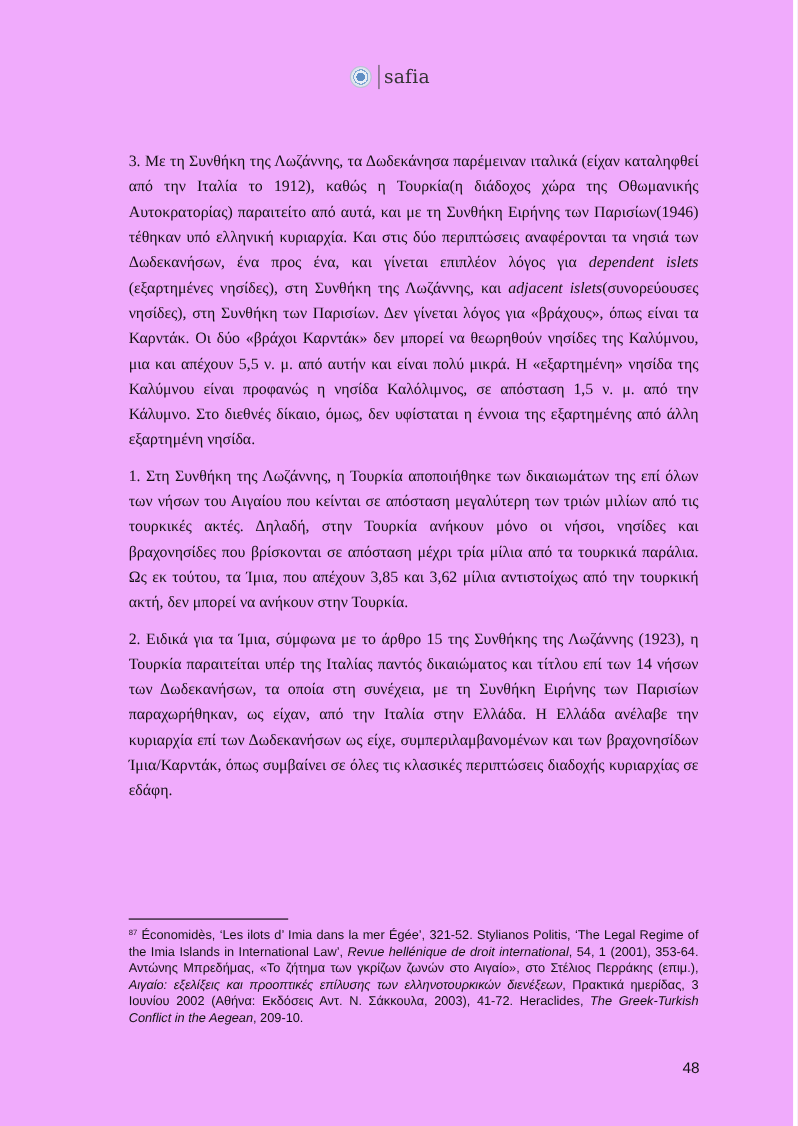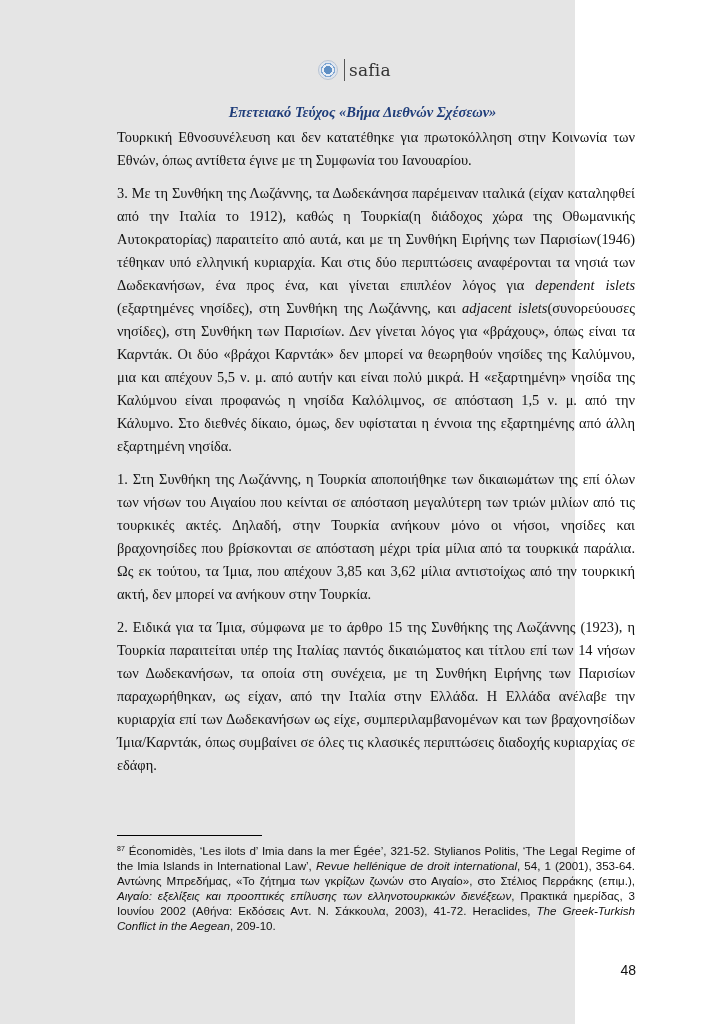--- a/index.html
+++ b/index.html
@@ -1,17 +1,17 @@
 <!DOCTYPE html>
 <html><head>
   <meta charset="utf-8">
   <style>
     html, body { margin: 0; padding: 0; background: #ffffff; }
     body { width: 725px; height: 1024px; position: relative; overflow: hidden; }
-    .page { position: absolute; left: 0; top: 0; width: 575px; height: 1024px; background: #e5e5e5; }
+    .page { position: absolute; left: 0; top: 0; width: 721px; height: 1024px; background: #f0abfc; }
 
     .header-logo {
       position: absolute; left: 318px; top: 57px; height: 26px;
       display: flex; align-items: center;
     }
     .logo-emblem {
       width: 20px; height: 20px; border-radius: 50%;
       background: radial-gradient(circle at 50% 50%, #5f8fc4 0 4px, #e8eef6 4px 6px, #7fa6d2 6px 7px, #dfe5ee 7px 10px);
       border: 1px solid #b8c4d4; box-sizing: border-box;
     }
@@ -55,24 +55,22 @@
 <body>
 
 <div class="page">
 
   <div class="header-logo">
     <span class="logo-emblem"></span>
     <span class="logo-divider"></span>
     <span class="logo-text">safia</span>
   </div>
 
-  <div class="running-title">Επετειακό Τεύχος «Βήμα Διεθνών Σχέσεων»</div>
 
   <div class="body-text" style="top:126px;">
-    <p>Τουρκική Εθνοσυνέλευση και δεν κατατέθηκε για πρωτοκόλληση στην Κοινωνία των Εθνών, όπως αντίθετα έγινε με τη Συμφωνία του Ιανουαρίου.</p>
 
     <p class="para-gap"><span>3. Με τη Συνθήκη της Λωζάννης, τα Δωδεκάνησα παρέμειναν ιταλικά (είχαν καταληφθεί από την Ιταλία το 1912), καθώς η Τουρκία(η διάδοχος χώρα της Οθωμανικής Αυτοκρατορίας) παραιτείτο από αυτά, και με τη Συνθήκη Ειρήνης των Παρισίων(1946) τέθηκαν υπό ελληνική κυριαρχία. Και στις δύο περιπτώσεις αναφέρονται τα νησιά των Δωδεκανήσων, ένα προς ένα, και γίνεται επιπλέον λόγος για </span><i>dependent islets</i><span> (εξαρτημένες νησίδες), στη Συνθήκη της Λωζάννης, και </span><i>adjacent islets</i><span>(συνορεύουσες νησίδες), στη Συνθήκη των Παρισίων. Δεν γίνεται λόγος για «βράχους», όπως είναι τα Καρντάκ. Οι δύο «βράχοι Καρντάκ» δεν μπορεί να θεωρηθούν νησίδες της Καλύμνου, μια και απέχουν 5,5 ν. μ. από αυτήν και είναι πολύ μικρά. Η «εξαρτημένη» νησίδα της Καλύμνου είναι προφανώς η νησίδα Καλόλιμνος, σε απόσταση 1,5 ν. μ. από την Κάλυμνο. Στο διεθνές δίκαιο, όμως, δεν υφίσταται η έννοια της εξαρτημένης από άλλη εξαρτημένη νησίδα.</span></p>
 
 
     <p class="para-gap">1. Στη Συνθήκη της Λωζάννης, η Τουρκία αποποιήθηκε των δικαιωμάτων της επί όλων των νήσων του Αιγαίου που κείνται σε απόσταση μεγαλύτερη των τριών μιλίων από τις τουρκικές ακτές. Δηλαδή, στην Τουρκία ανήκουν μόνο οι νήσοι, νησίδες και βραχονησίδες που βρίσκονται σε απόσταση μέχρι τρία μίλια από τα τουρκικά παράλια. Ως εκ τούτου, τα Ίμια, που απέχουν 3,85 και 3,62 μίλια αντιστοίχως από την τουρκική ακτή, δεν μπορεί να ανήκουν στην Τουρκία.</p>
 
     <p class="para-gap">2. Ειδικά για τα Ίμια, σύμφωνα με το άρθρο 15 της Συνθήκης της Λωζάννης (1923), η Τουρκία παραιτείται υπέρ της Ιταλίας παντός δικαιώματος και τίτλου επί των 14 νήσων των Δωδεκανήσων, τα οποία στη συνέχεια, με τη Συνθήκη Ειρήνης των Παρισίων παραχωρήθηκαν, ως είχαν, από την Ιταλία στην Ελλάδα. Η Ελλάδα ανέλαβε την κυριαρχία επί των Δωδεκανήσων ως είχε, συμπεριλαμβανομένων και των βραχονησίδων Ίμια/Καρντάκ, όπως συμβαίνει σε όλες τις κλασικές περιπτώσεις διαδοχής κυριαρχίας σε εδάφη.</p>
   </div>
 
   <div class="footnote-rule"></div>

